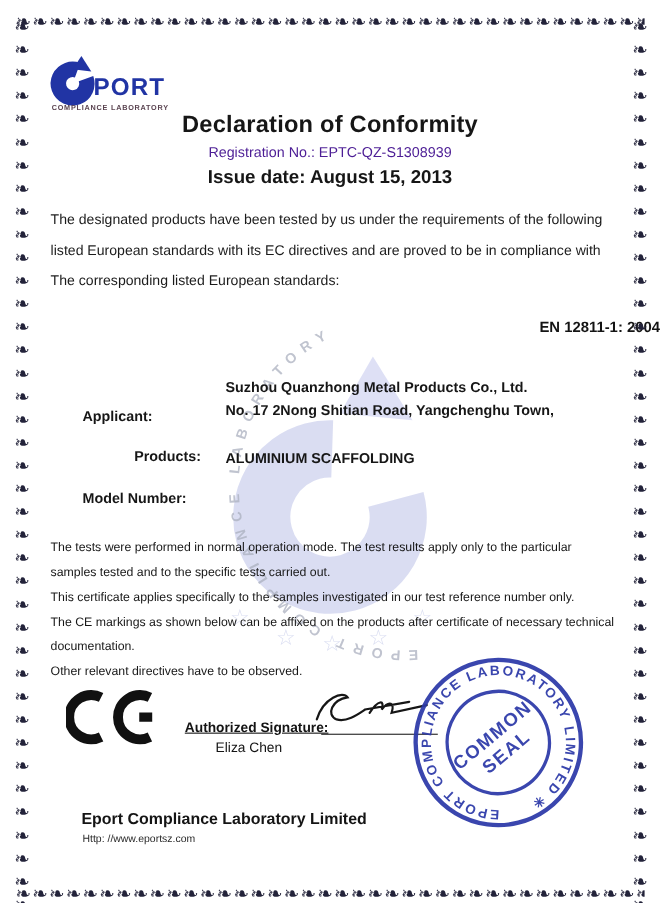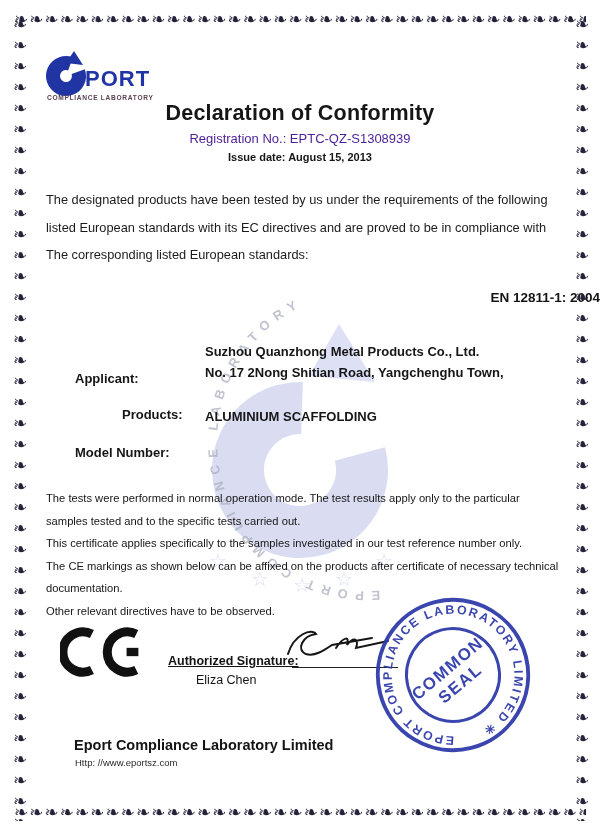--- a/index.html
+++ b/index.html
@@ -14,21 +14,21 @@
           writing-mode:vertical-rl;line-height:22px;}
   .bord.left{left:8px;}
   .bord.right{right:8px;}
   
   .watermark{position:absolute;left:105px;top:262px;z-index:0;pointer-events:none;}
   
   .abs{position:absolute;z-index:1;}
   .logo-box{left:44px;top:42px;}
   .title{left:0;right:0;top:101px;text-align:center;font-size:21.5px;font-weight:bold;letter-spacing:.2px;color:#161616;}
   .regline{left:0;right:0;top:131px;text-align:center;font-size:13px;color:#4c1d95;}
-  .issueline{left:0;right:0;top:151px;text-align:center;font-size:11px;font-weight:bold;color:#161616;}
+  .issueline{left:0;right:0;top:151px;text-align:center;font-size:17px;font-weight:bold;color:#161616;}
   .intro{left:46px;width:512px;top:186px;font-size:12.8px;line-height:27.5px;color:#1b1b1b;}
   .standard{left:0;right:0;top:290px;text-align:right;font-size:13.5px;font-weight:bold;color:#141414;}
   .lbl{position:absolute;left:75px;width:125px;font-size:13px;font-weight:bold;color:#161616;}
   .val{position:absolute;left:205px;width:360px;font-size:13px;font-weight:bold;color:#161616;line-height:19px;}
   .notes{left:46px;width:518px;top:487px;font-size:11.2px;line-height:22.5px;color:#161616;}
   .notes p{margin:0;}
   .ce-box{left:60px;top:612px;}
   .sig-label{left:168px;top:654px;font-size:12.5px;font-weight:bold;color:#141414;text-decoration:underline;}
   .sig-line{left:292px;top:650px;width:106px;height:17px;border-bottom:1.6px solid #222;}
   .sig-scribble{left:284px;top:626px;z-index:1;}

